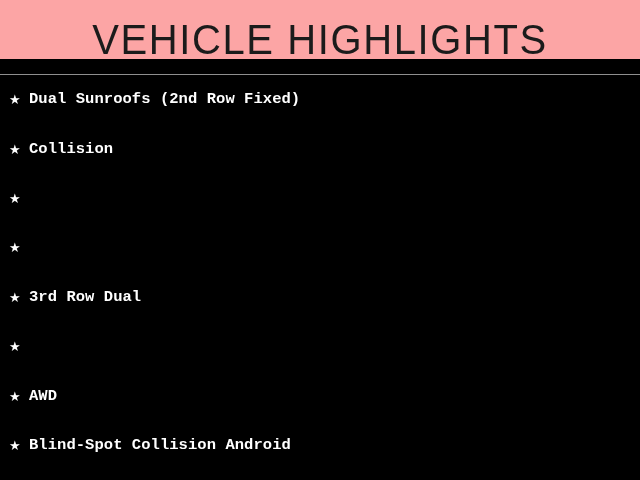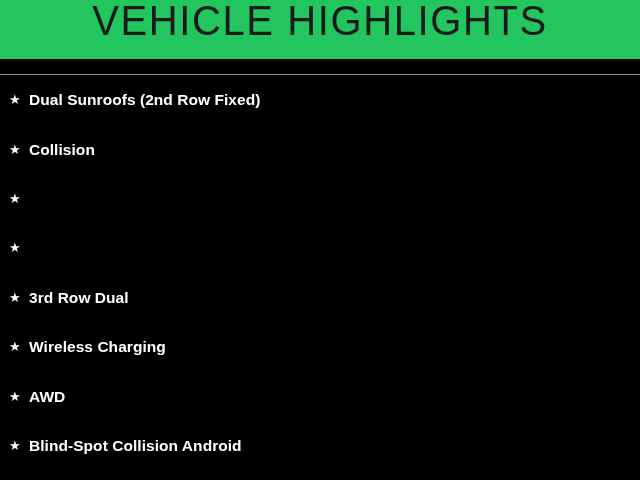--- a/index.html
+++ b/index.html
@@ -24,23 +24,23 @@
     overflow: hidden;
   }
 
   
   .header-band {
     position: absolute;
     top: 0;
     left: 0;
     width: 640px;
     height: 59px;
-    background: #22c55e;
+    background: #fca5a5;
     display: flex;
-    align-items: flex-start;
+    align-items: flex-end;
     justify-content: center;
     box-sizing: border-box;
   }
 
   .header-title {
     font-family: "Liberation Sans", sans-serif;
     font-weight: 300;
     font-size: 40px;
     line-height: 1;
     letter-spacing: 1.6px;
@@ -94,21 +94,21 @@
     color: #ffffff;
     font-size: 13px;
     line-height: 1;
     text-align: left;
     display: inline-block;
   }
 
   .highlight-label {
     flex: 0 1 auto;
     color: #ffffff;
-    font-family: Liberation Sans, sans-serif;
+    font-family: Liberation Mono, monospace;
     font-weight: bold;
     font-size: 15.5px;
     line-height: 1.1;
     letter-spacing: 0.05px;
     white-space: nowrap;
   }
 </style>
 </head>
 <body>
 
@@ -140,21 +140,20 @@
         <span class="bullet-star">★</span>
       </li>
 
       <li class="highlight-item">
         <span class="bullet-star">★</span>
         <span class="highlight-label">3rd Row Dual</span>
       </li>
 
       <li class="highlight-item">
         <span class="bullet-star">★</span>
-        <span class="highlight-label">Wireless Charging</span>
       </li>
 
       <li class="highlight-item">
         <span class="bullet-star">★</span>
         <span class="highlight-label">AWD</span>
       </li>
 
       <li class="highlight-item">
         <span class="bullet-star">★</span>
         <span class="highlight-label">Blind-Spot Collision Android</span>

